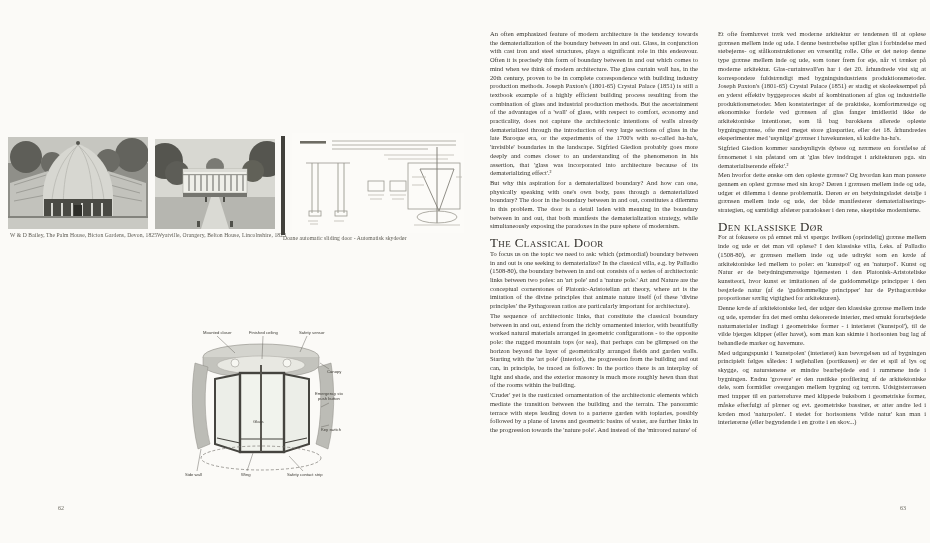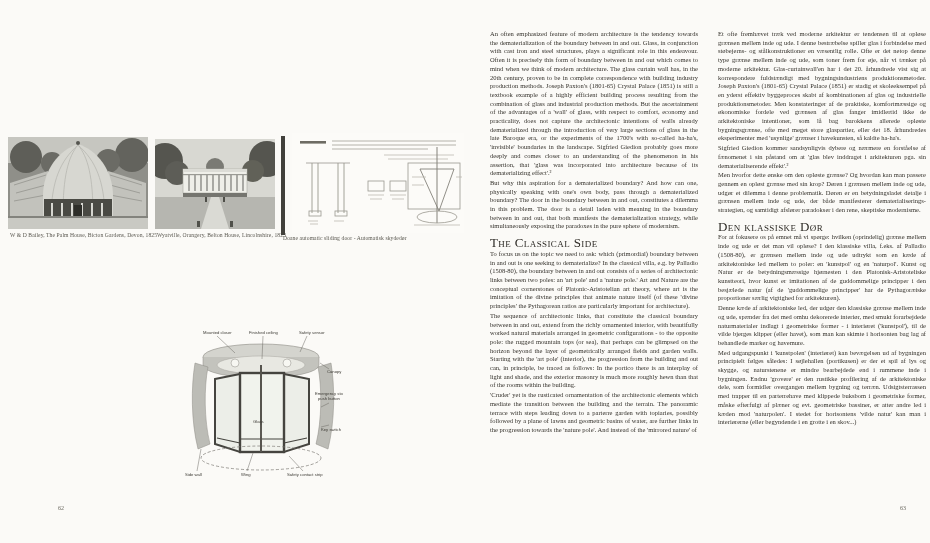--- a/index.html
+++ b/index.html
@@ -161,21 +161,21 @@
     <div class="page-number pn-left">62</div>
   </div>
 
   <div class="page page-right">
 
     <div class="col col-en">
       <div>
           <p>An often emphasized feature of modern architecture is the tendency towards the dematerialization of the boundary between in and out. Glass, in conjunction with cast iron and steel structures, plays a significant role in this endeavour. Often it is precisely this form of boundary between in and out which comes to mind when we think of modern architecture. The glass curtain wall has, in the 20th century, proven to be in complete correspondence with building industry production methods. Joseph Paxton's (1801-65) Crystal Palace (1851) is still a textbook example of a highly efficient building process resulting from the combination of glass and industrial production methods. But the ascertainment of the advantages of a 'wall' of glass, with respect to comfort, economy and practicality, does not capture the architectonic intentions of walls already dematerialized through the introduction of very large sections of glass in the late Baroque era, or the experiments of the 1700's with so-called ha-ha's, 'invisible' boundaries in the landscape. Sigfried Giedion probably goes more deeply and comes closer to an understanding of the phenomenon in his assertion, that 'glass was incorporated into architecture because of its dematerializing effect'.²</p>
           <p>But why this aspiration for a dematerialized boundary? And how can one, physically speaking with one's own body, pass through a dematerialized boundary? The door in the boundary between in and out, constitutes a dilemma in this problem. The door is a detail laden with meaning in the boundary between in and out, that both manifests the dematerialization strategy, while simultaneously exposing the paradoxes in the pure sphere of modernism.</p>
         </div>
-      <p class="heading">The Classical Side</p>
+      <p class="heading">The Classical Door</p>
       <div>
           <p>To focus us on the topic we need to ask: which (primordial) boundary between in and out is one seeking to dematerialize? In the classical villa, e.g. by Palladio (1508-80), the boundary between in and out consists of a series of architectonic links between two poles: an 'art pole' and a 'nature pole.' Art and Nature are the conceptual cornerstones of Platonic-Aristotelian art theory, where art is the imitation of the divine principles that animate nature itself (of these 'divine principles' the Pythagorean ratios are particularly important for architecture).</p>
           <p>The sequence of architectonic links, that constitute the classical boundary between in and out, extend from the richly ornamented interior, with beautifully worked natural materials arranged in geometric configurations - to the opposite pole: the rugged mountain tops (or sea), that perhaps can be glimpsed on the horizon beyond the layer of geometrically arranged fields and garden walls. Starting with the 'art pole' (interior), the progression from the building and out can, in principle, be traced as follows: In the portico there is an interplay of light and shade, and the exterior masonry is much more roughly hewn than that of the rooms within the building.</p>
           <p>'Cruder' yet is the rusticated ornamentation of the architectonic elements which mediate the transition between the building and the terrain. The panoramic terrace with steps leading down to a parterre garden with topiaries, possibly followed by a plane of lawns and geometric basins of water, are further links in the progression towards the 'nature pole'. And instead of the 'mirrored nature' of</p>
         </div>
     </div>
 
     <div class="col col-da">
       <div>
           <p>Et ofte fremhævet træk ved moderne arkitektur er tendensen til at opløse grænsen mellem inde og ude. I denne bestræbelse spiller glas i forbindelse med støbejerns- og stålkonstruktioner en væsentlig rolle. Ofte er det netop denne type grænse mellem inde og ude, som toner frem for øje, når vi tænker på moderne arkitektur. Glas-curtainwall'en har i det 20. århundrede vist sig at korrespondere fuldstændigt med bygningsindustriens produktionsmetoder. Joseph Paxton's (1801-65) Crystal Palace (1851) er stadig et skoleeksempel på en yderst effektiv byggeproces skabt af kombinationen af glas og industrielle produktionsmetoder. Men konstateringer af de praktiske, komfortmæssige og økonomiske fordele ved grænsen af glas fanger imidlertid ikke de arkitektoniske intentioner, som lå bag barokkens allerede opløste bygningsgrænse, ofte med meget store glaspartier, eller det 18. århundredes eksperimenter med 'usynlige' grænser i havekunsten, så kaldte ha-ha's.</p>

